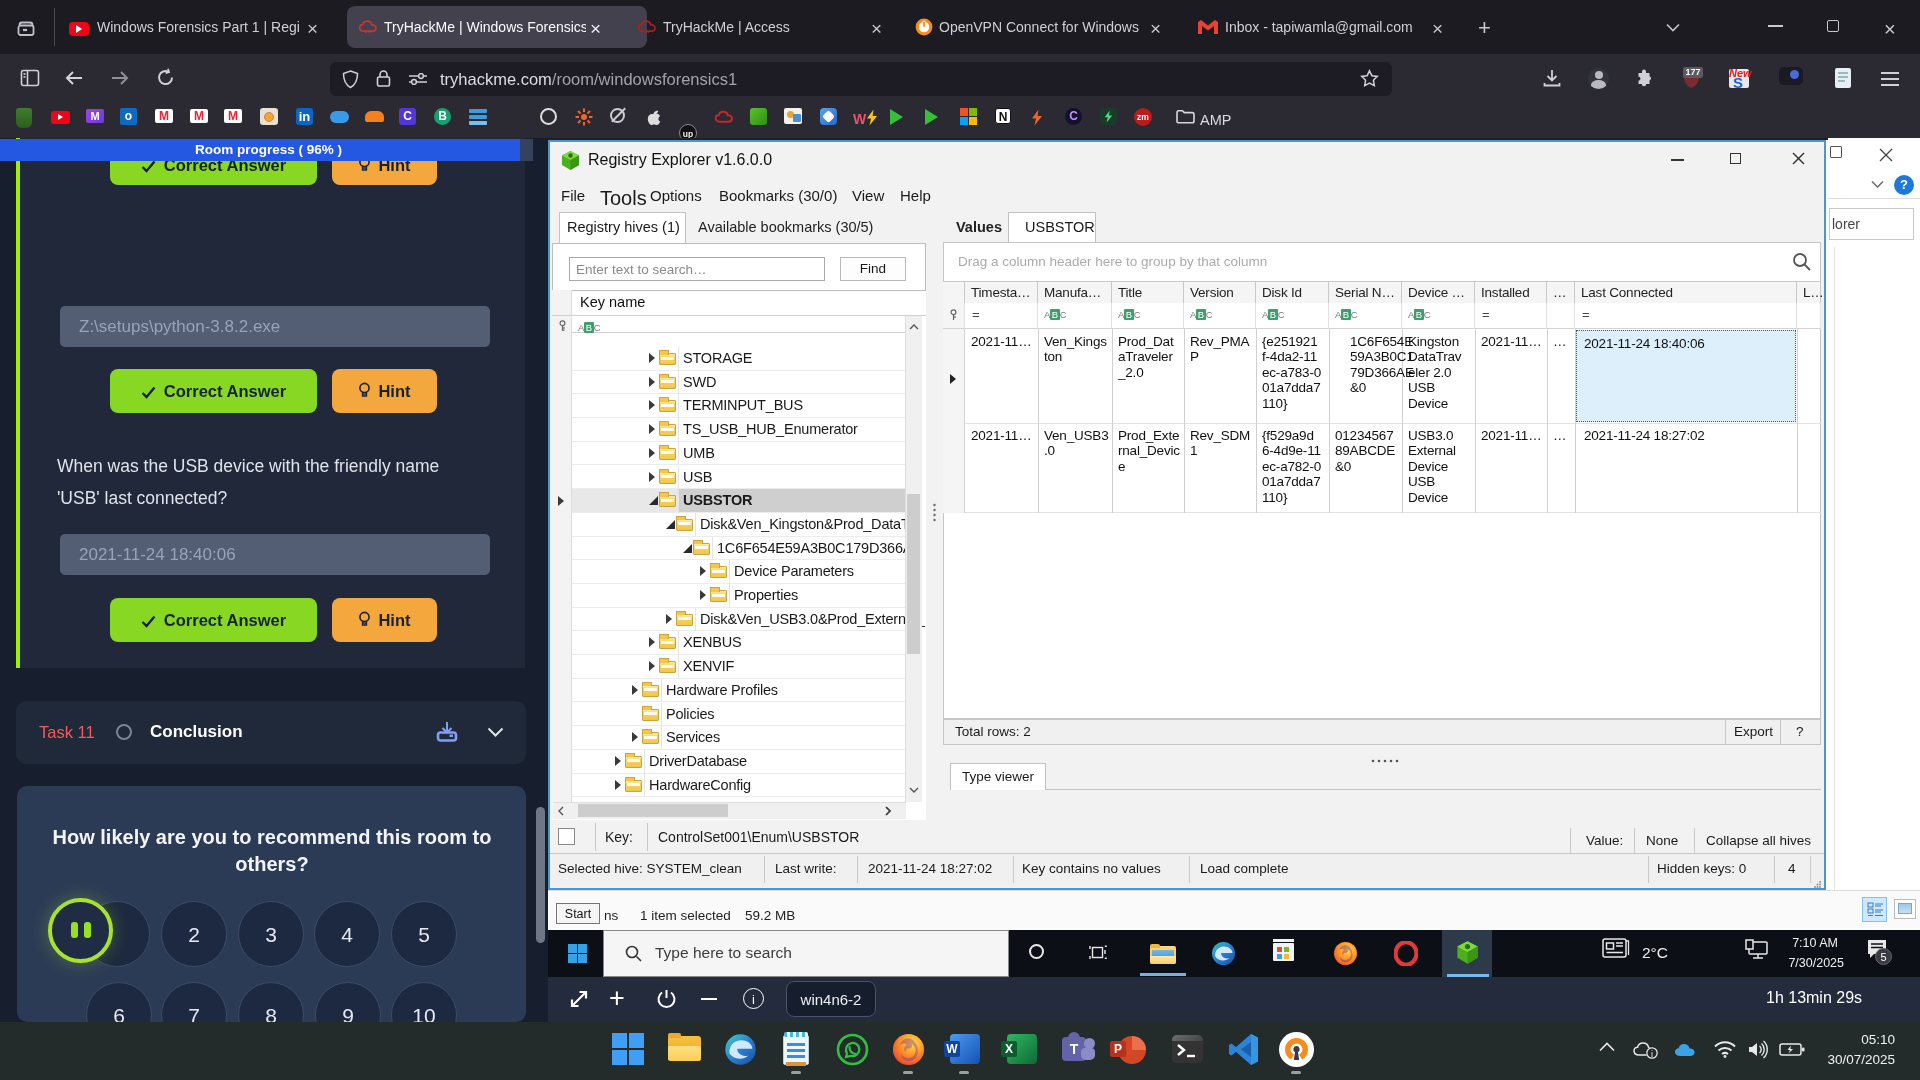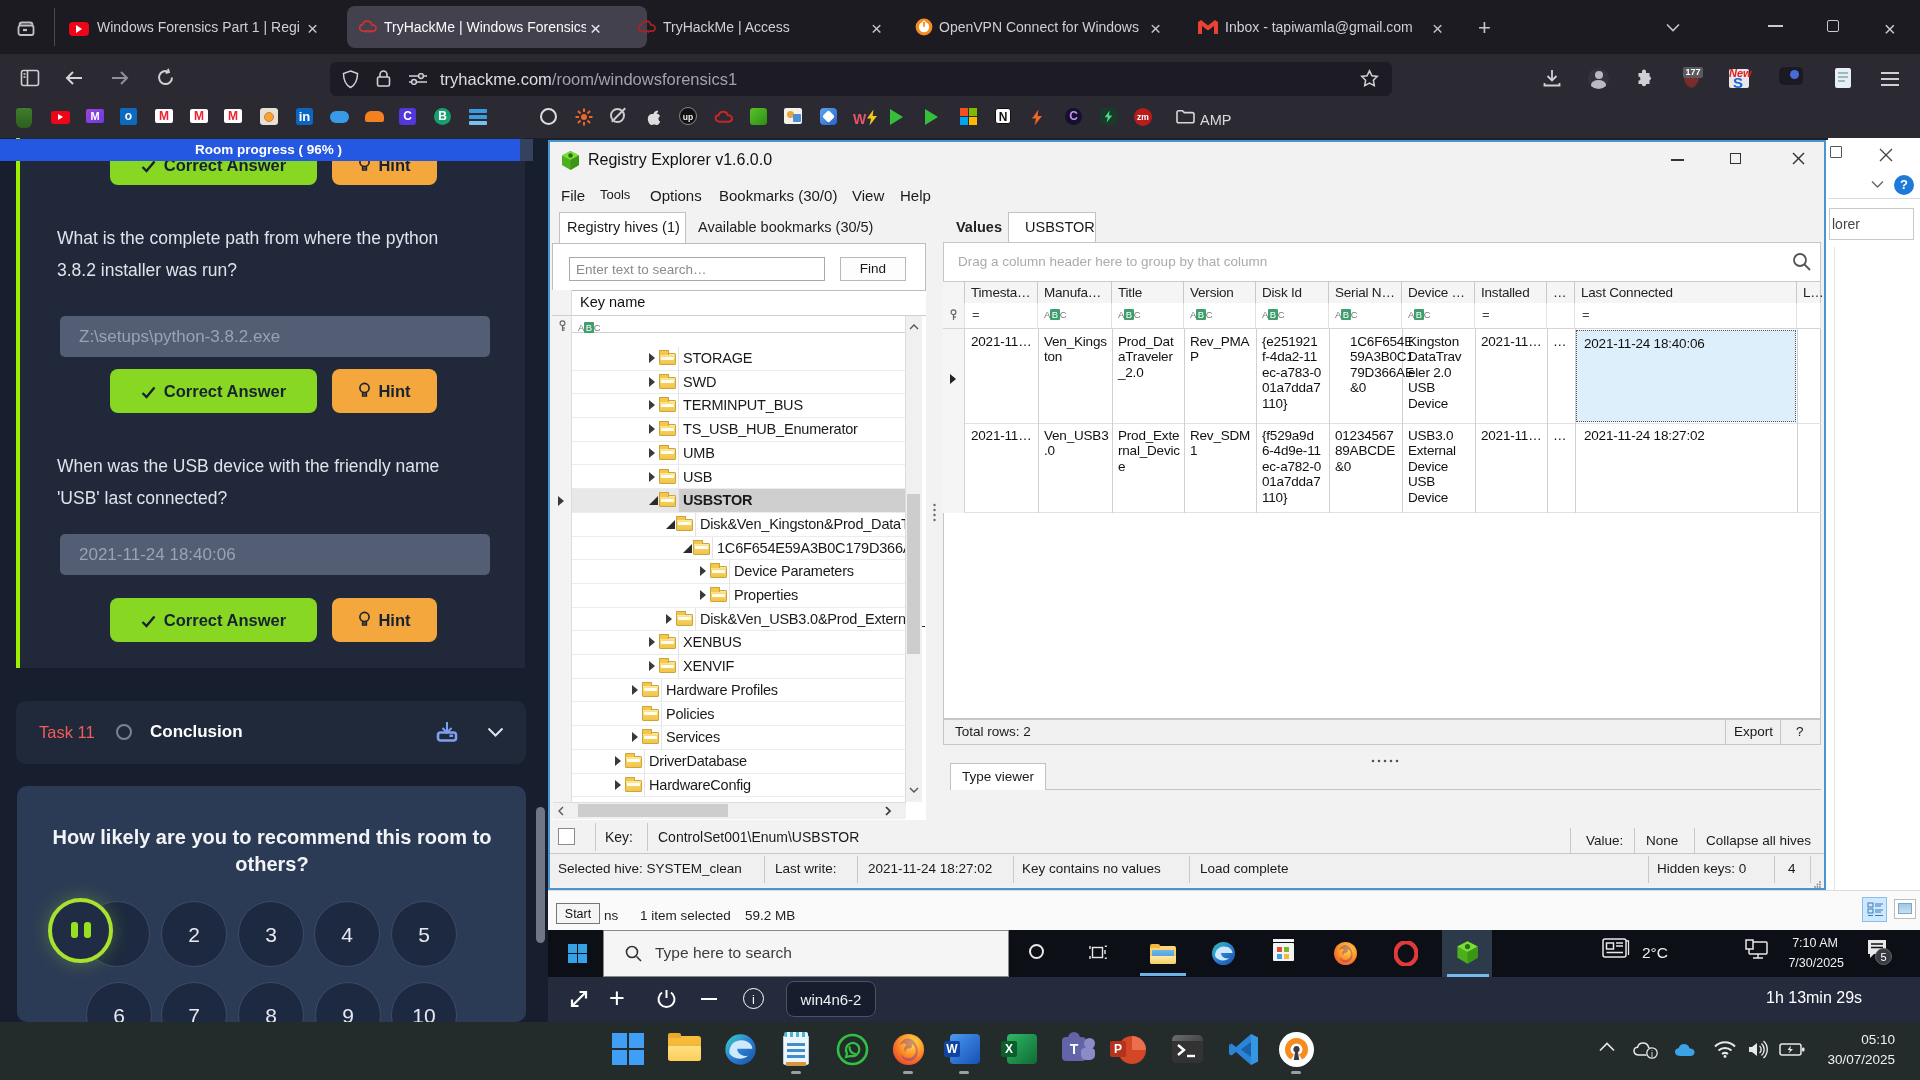--- a/index.html
+++ b/index.html
@@ -168,21 +168,21 @@
         <line x1="12.5" y1="12.5" x2="15" y2="15"></line>
         <line x1="3" y1="15" x2="5.5" y2="12.5"></line>
         <line x1="12.5" y1="5.5" x2="15" y2="3"></line>
       </g>
     </svg>
   <div class="abs" style="left:610px;top:4px;width:15px;height:15px;border:2px solid #ccc;border-radius:50%;"></div>
     <div class="abs" style="left:609px;top:10px;width:19px;height:2px;background:#ccc;transform:rotate(-45deg);"></div>
   <svg class="abs" style="left:646px;top:4px;" width="16" height="18" viewBox="0 0 16 18" fill="#ddd">
       <path d="M8 4.5 C9 2.8 11 2.5 12.3 2.8 C12.2 4 11.5 5 10.3 5.5 C11.8 5.6 13.5 6.5 14 8.3 C11.8 9.5 12 12.5 14.2 13.5 C13.6 15.3 12.3 17 10.8 17 C9.8 17 9.3 16.4 8.1 16.4 C6.9 16.4 6.3 17 5.4 17 C3.8 17 1.8 14 1.8 10.8 C1.8 7.5 4 6 5.9 6 C6.9 6 7.5 6.5 8 4.5 Z"></path>
     </svg>
-  <div class="abs" style="left:679px;top:3px;width:18px;height:18px;background:#111;border:1.5px solid #888;border-radius:50%;color:#eee;font-size:8.5px;font-weight:bold;text-align:center;line-height:18px;">up</div>
+  <div class="abs" style="left:679px;top:20px;width:18px;height:18px;background:#111;border:1.5px solid #888;border-radius:50%;color:#eee;font-size:8.5px;font-weight:bold;text-align:center;line-height:18px;">up</div>
   <svg class="abs" style="left:714px;top:6px;" width="20" height="15" viewBox="0 0 24 18">
       <path d="M7 14 C3.5 14 2 11.8 2 9.8 C2 7.6 3.8 6.2 5.6 6.2 C6.2 3.6 8.4 2 11 2 C13.8 2 16 3.8 16.6 6.4 C16.8 6.4 17 6.4 17.2 6.4 C19.6 6.4 21.6 8.1 21.6 10.2 C21.6 12.3 19.8 14 17.4 14 Z" fill="none" stroke="#c62626" stroke-width="2.4"></path>
     </svg>
   <div class="abs" style="left:750px;top:4px;width:17px;height:17px;background:linear-gradient(135deg,#58c32a,#2e8f12);border-radius:3px;"></div>
   <div class="abs" style="left:784px;top:4px;width:18px;height:16px;background:#f5f0e8;border-radius:2px;"></div>
     <div class="abs" style="left:787px;top:7px;width:7px;height:7px;border-radius:50%;background:#e8a33d;"></div>
     <div class="abs" style="left:793px;top:10px;width:8px;height:8px;background:#4a90d8;border-radius:1px;"></div>
   <div class="abs" style="left:820px;top:4px;width:17px;height:17px;background:linear-gradient(135deg,#58a7f0,#2a62c8);border-radius:4px;"></div>
     <div class="abs" style="left:824px;top:8px;width:9px;height:9px;background:#fff;border-radius:2px;transform:rotate(45deg);"></div>
   <div class="abs" style="left:853px;top:7px;color:#e8536e;font-size:14px;font-weight:bold;">W</div>
@@ -218,22 +218,21 @@
       </svg>Correct Answer</div>
   <div class="abs" style="left:332px;top:8px;width:105px;height:39px;background:#f3a73c;border-radius:8px;color:#172232;font-weight:bold;font-size:16.5px;text-align:center;line-height:39px;"><svg style="position:relative;top:3px;margin-right:7px;" width="13" height="18" viewBox="0 0 13 18" fill="none" stroke="#172232" stroke-width="1.6">
         <circle cx="6.5" cy="6" r="4.6"></circle>
         <path d="M4.5 10.5 L4.5 14 L8.5 14 L8.5 10.5 M4.5 12.2 L8.5 12.2" stroke-width="1.3"></path>
       </svg>Hint</div>
 
   <div class="abs" style="left:0;top:1px;width:537px;height:22px;background:#35425e;"></div>
   <div class="abs" style="left:0;top:1px;width:520px;height:22px;background:#2458e3;"></div>
   <div class="abs" style="left:0;top:1px;width:537px;height:22px;color:#fff;font-weight:bold;font-size:13.5px;text-align:center;line-height:22px;">Room progress ( 96% )</div>
 
-  <div class="abs" style="left:57px;top:84px;width:440px;font-size:17.5px;line-height:32px;color:#dfe3ea;">What is the complete path from where the python<br>3.8.2 installer was run?</div>
-  <div class="abs" style="left:60px;top:168px;width:430px;height:41px;background:#535d73;border-radius:5px;color:#9aa3b5;font-size:17px;line-height:41px;margin-top:10px;"><span style="margin-left:19px;">Z:\setups\python-3.8.2.exe</span></div>
+  <div class="abs" style="left:60px;top:168px;width:430px;height:41px;background:#535d73;border-radius:5px;color:#9aa3b5;font-size:17px;line-height:41px;"><span style="margin-left:19px;">Z:\setups\python-3.8.2.exe</span></div>
   <div class="abs" style="left:110px;top:231px;width:207px;height:44px;background:#88d723;border-radius:8px;color:#172232;font-weight:bold;font-size:16.5px;text-align:center;line-height:44px;"><svg style="position:relative;top:2px;margin-right:8px;" width="15" height="13" viewBox="0 0 15 13" fill="none" stroke="#172232" stroke-width="2.4">
         <path d="M1.5 7 L5.5 11 L13.5 1.5"></path>
       </svg>Correct Answer</div>
   <div class="abs" style="left:332px;top:231px;width:105px;height:44px;background:#f3a73c;border-radius:8px;color:#172232;font-weight:bold;font-size:16.5px;text-align:center;line-height:44px;"><svg style="position:relative;top:3px;margin-right:7px;" width="13" height="18" viewBox="0 0 13 18" fill="none" stroke="#172232" stroke-width="1.6">
         <circle cx="6.5" cy="6" r="4.6"></circle>
         <path d="M4.5 10.5 L4.5 14 L8.5 14 L8.5 10.5 M4.5 12.2 L8.5 12.2" stroke-width="1.3"></path>
       </svg>Hint</div>
 
   <div class="abs" style="left:57px;top:312px;width:440px;font-size:17.5px;line-height:32px;color:#dfe3ea;">When was the USB device with the friendly name<br>'USB' last connected?</div>
   <div class="abs" style="left:60px;top:396px;width:430px;height:41px;background:#535d73;border-radius:5px;color:#9aa3b5;font-size:17px;line-height:41px;"><span style="margin-left:19px;">2021-11-24 18:40:06</span></div>
@@ -309,21 +308,21 @@
     </svg>
   <div class="abs" style="left:40px;top:13px;font-size:16px;color:#111;">Registry Explorer v1.6.0.0</div>
   <div class="abs" style="left:1123px;top:21px;width:13px;height:1.5px;background:#333;"></div>
   <div class="abs" style="left:1182px;top:15px;width:11px;height:11px;border:1.3px solid #333;"></div>
   <div class="abs" style="left:1243px;top:13px;width:15px;height:15px;"><svg width="15" height="15" viewBox="0 0 15 15" stroke="#333" stroke-width="1.4">
         <line x1="2" y1="2" x2="13" y2="13"></line>
         <line x1="13" y1="2" x2="2" y2="13"></line>
       </svg></div>
 
   <div class="abs" style="left:13px;top:49px;font-size:15px;color:#1a1a1a;">File</div>
-  <div class="abs" style="left:52px;top:49px;font-size:13px;color:#1a1a1a;">Tools</div>
+  <div class="abs" style="left:52px;top:49px;font-size:20px;color:#1a1a1a;">Tools</div>
   <div class="abs" style="left:102px;top:49px;font-size:15px;color:#1a1a1a;">Options</div>
   <div class="abs" style="left:171px;top:49px;font-size:15px;color:#1a1a1a;">Bookmarks (30/0)</div>
   <div class="abs" style="left:304px;top:49px;font-size:15px;color:#1a1a1a;">View</div>
   <div class="abs" style="left:352px;top:49px;font-size:15px;color:#1a1a1a;">Help</div>
 
   <div class="abs" style="left:11px;top:74px;width:127px;height:31px;background:#fff;border:1px solid #c2c2c2;border-bottom:none;"></div>
   <div class="abs" style="left:19px;top:81px;font-size:14.5px;">Registry hives (1)</div>
   <div class="abs" style="left:150px;top:81px;font-size:14.5px;color:#222;">Available bookmarks (30/5)</div>
   <div class="abs" style="left:408px;top:81px;font-size:14.5px;color:#222;font-weight:bold;">Values</div>
   <div class="abs" style="left:460px;top:74px;width:88px;height:31px;background:#fff;border:1px solid #c2c2c2;border-bottom:none;"></div>

